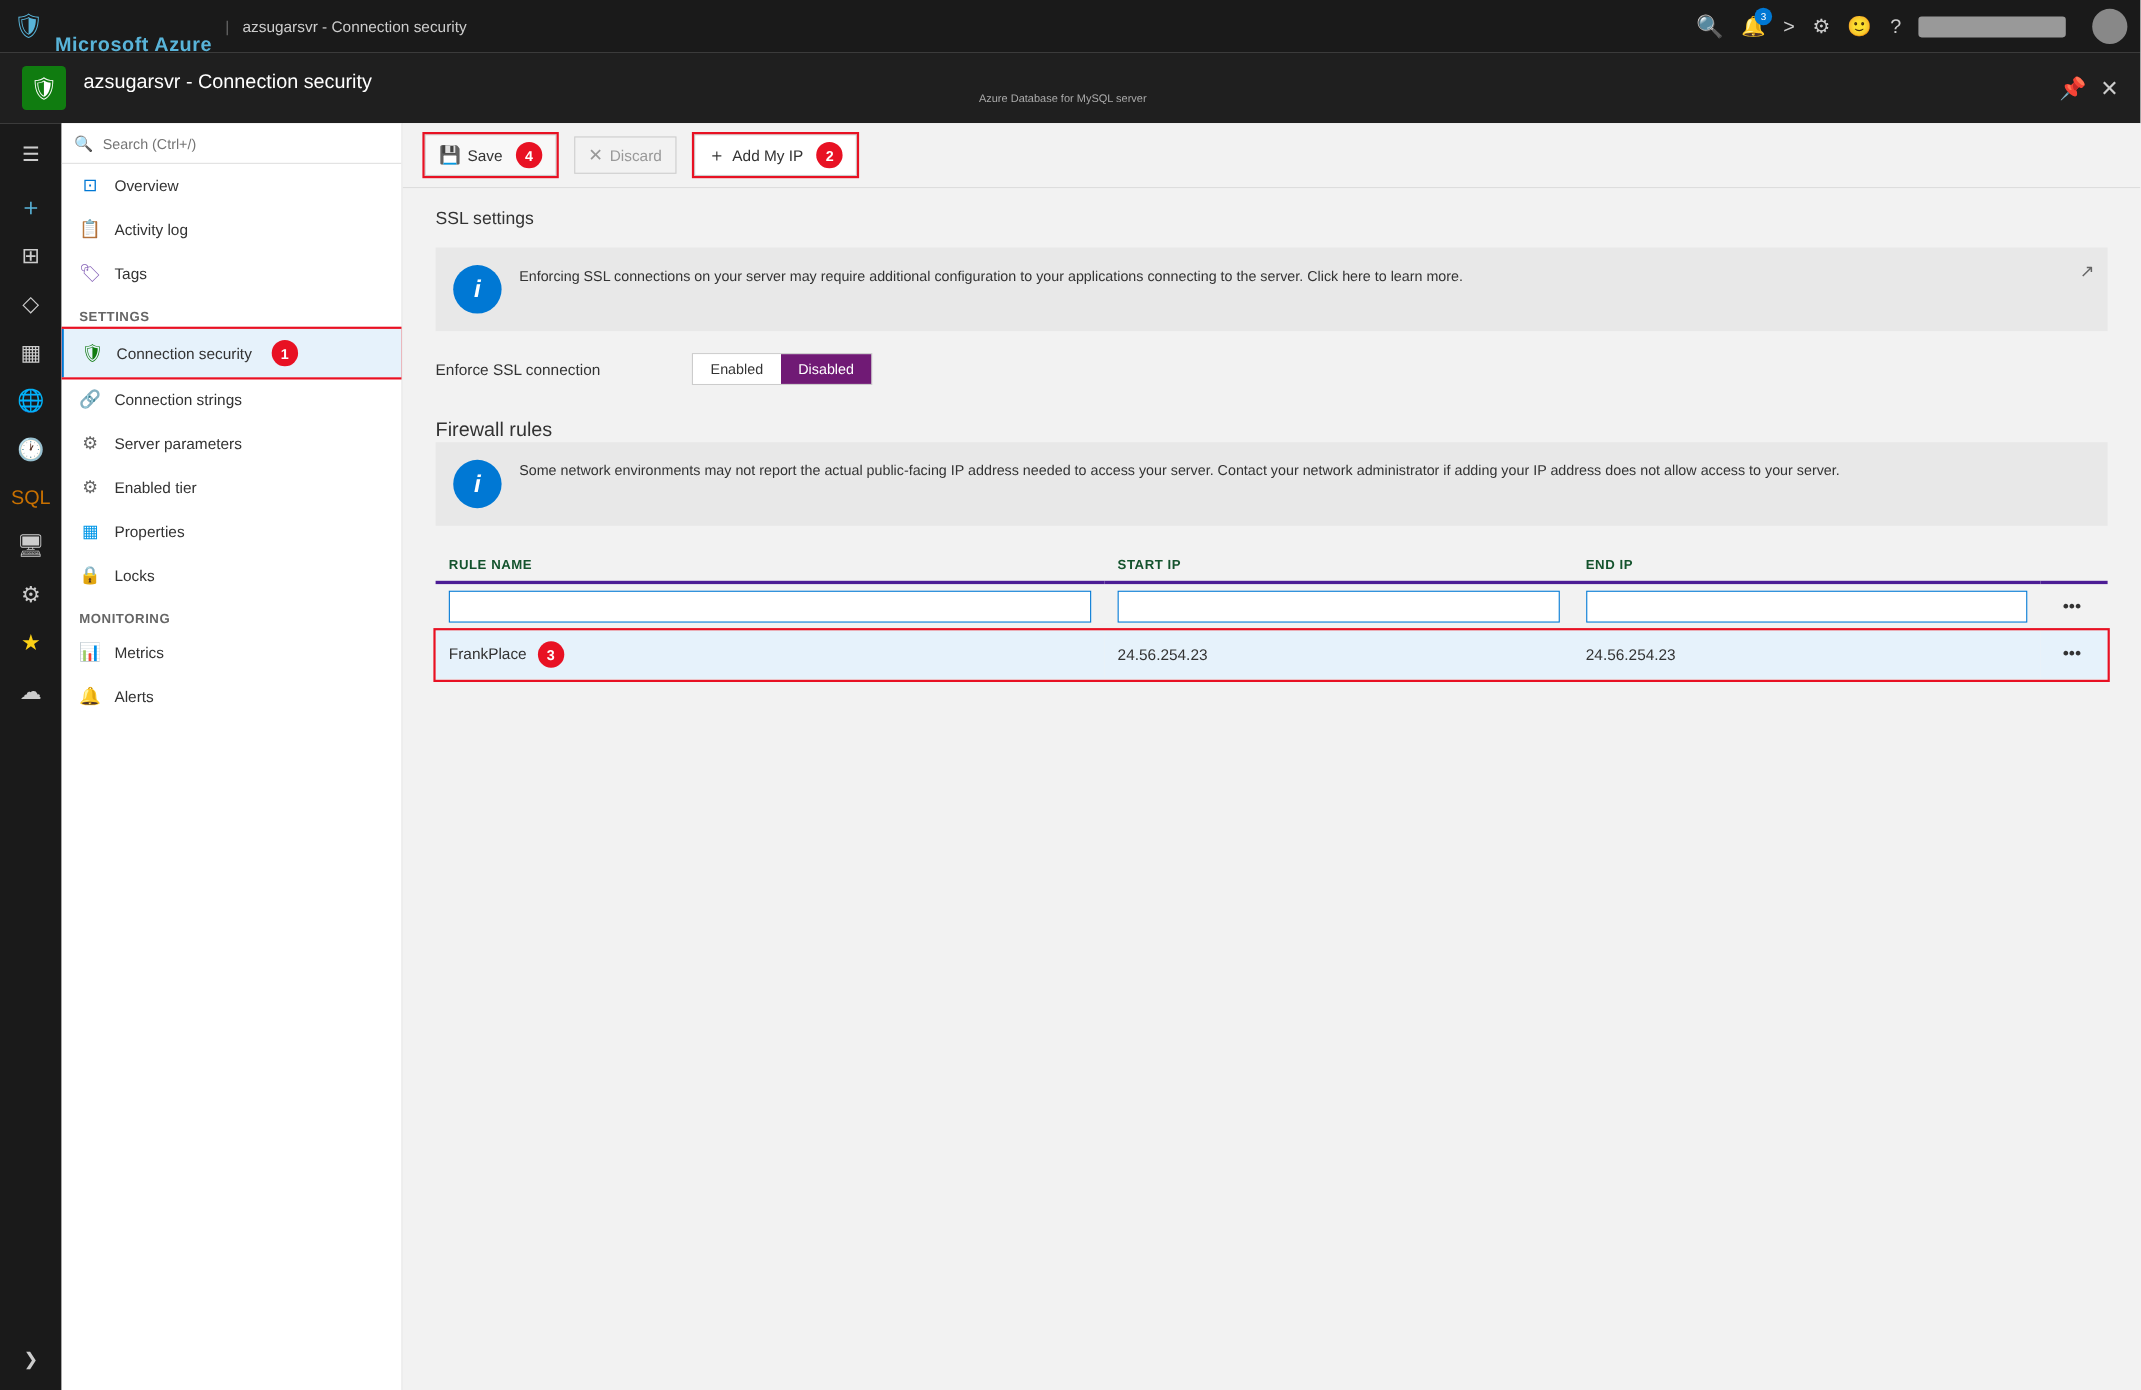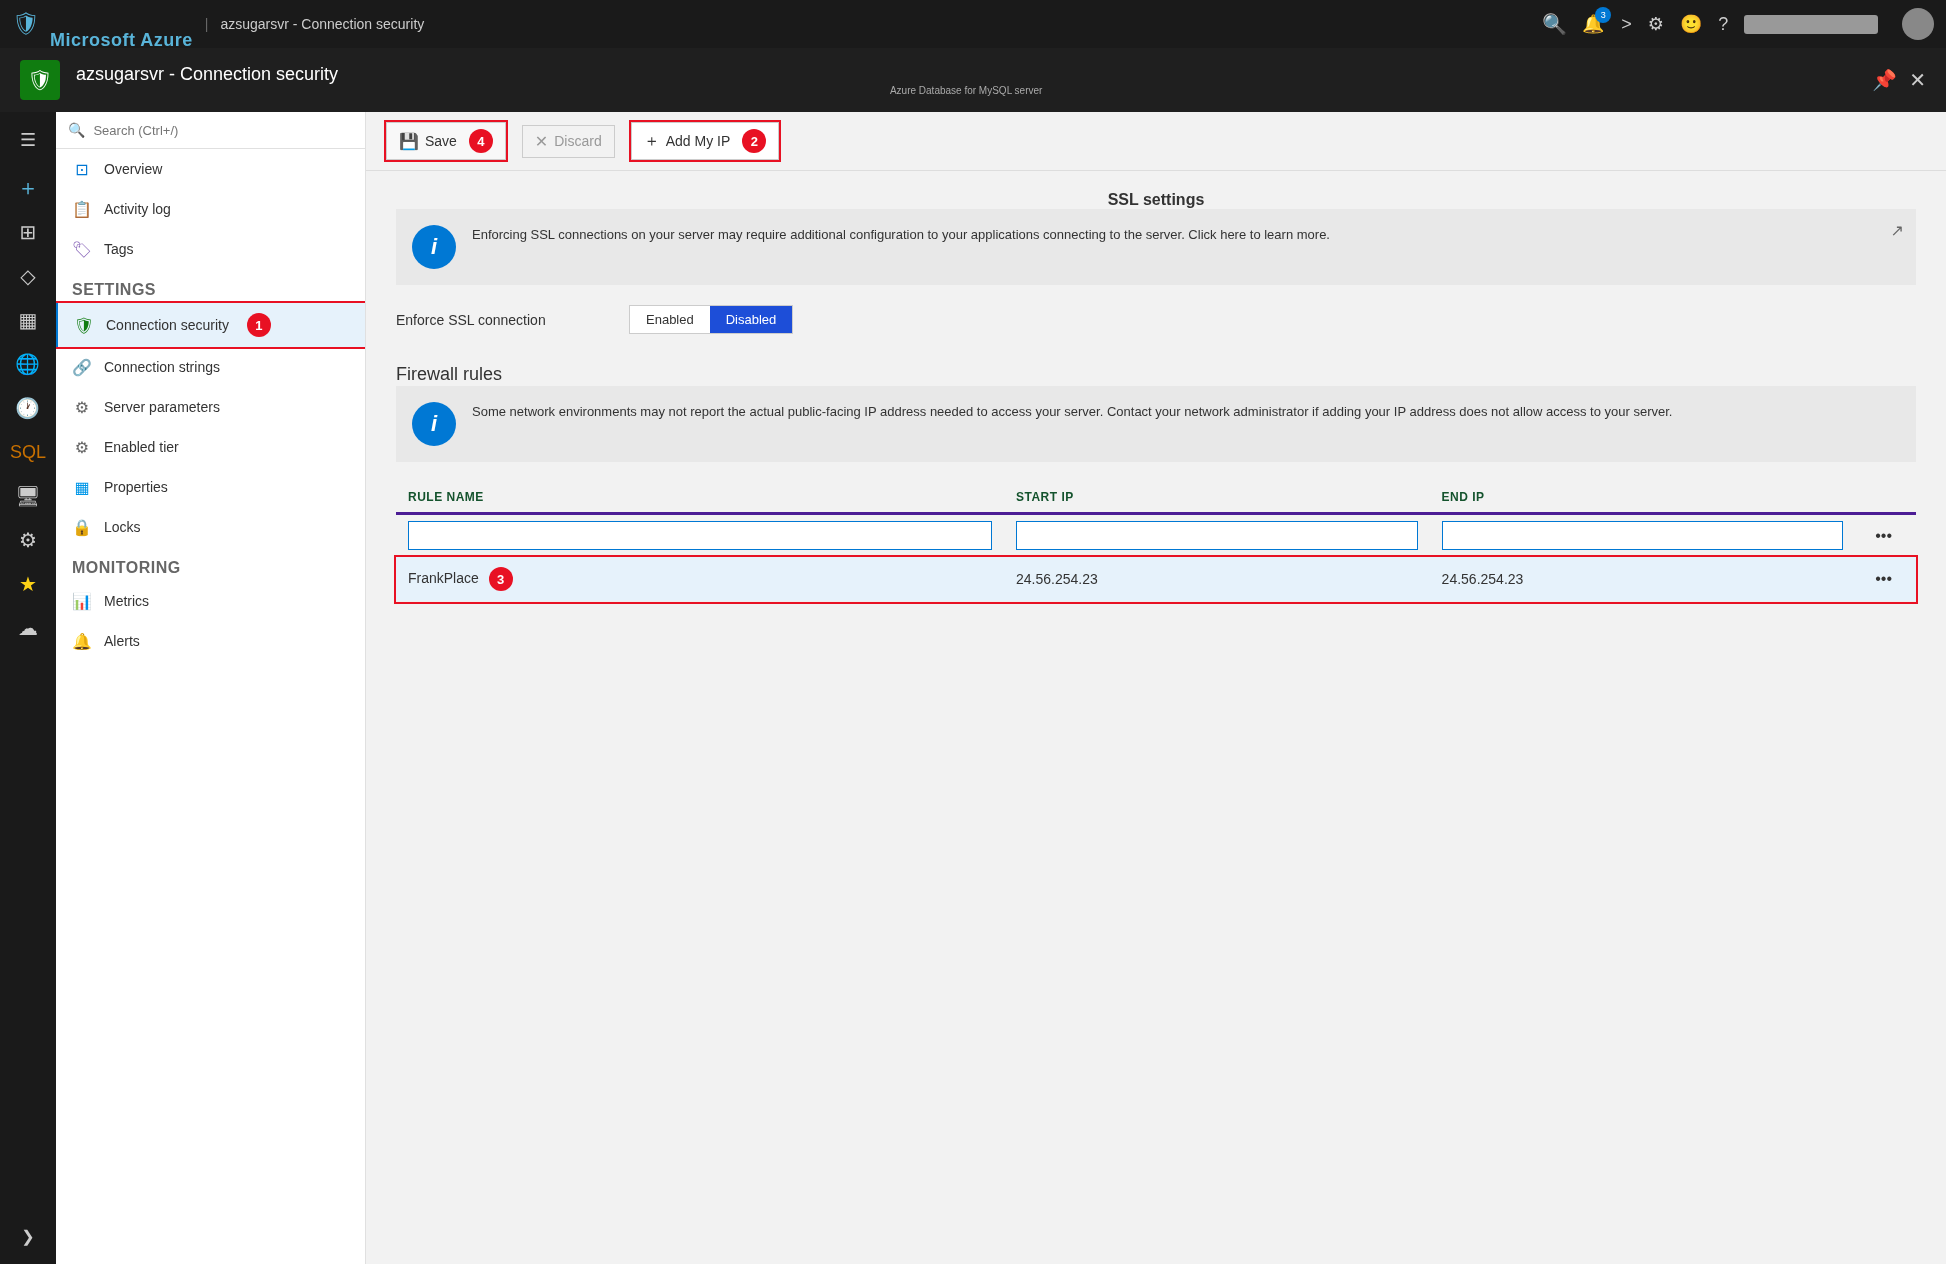--- a/index.html
+++ b/index.html
@@ -217,21 +217,21 @@
       width: 20px;
       height: 20px;
       display: flex;
       align-items: center;
       justify-content: center;
       font-size: 16px;
       flex-shrink: 0;
     }
     .nav-section-label {
       padding: 12px 16px 4px;
-      font-size: 16px;
+      font-size: 12px;
       font-weight: 600;
       color: #666;
       letter-spacing: 0.5px;
       text-transform: uppercase;
     }
     .nav-item-label { font-size: 14px; color: #333; }
 
     
     .content-area {
       flex: 1;
@@ -271,22 +271,22 @@
     .toolbar-btn-icon { font-size: 16px; }
 
     .content-body {
       padding: 20px 30px;
     }
 
     
     .section-title {
       font-size: 16px;
       color: #333;
-      font-weight: 700;
-      text-align: center;
+      margin-bottom: 16px;
+      font-weight: 400;
     }
     .info-box {
       display: flex;
       align-items: flex-start;
       gap: 16px;
       background: #e8e8e8;
       padding: 16px;
       margin-bottom: 20px;
       position: relative;
     }
@@ -338,21 +338,21 @@
     }
     .toggle-btn {
       padding: 6px 16px;
       font-size: 13px;
       cursor: pointer;
       background: #fff;
       border: none;
       color: #333;
     }
     .toggle-btn.active {
-      background: #1d4ed8;
+      background: #701a75;
       color: white;
     }
 
     
     .firewall-title {
       font-size: 18px;
       color: #333;
       margin-bottom: 1px;
       font-weight: 400;
     }

